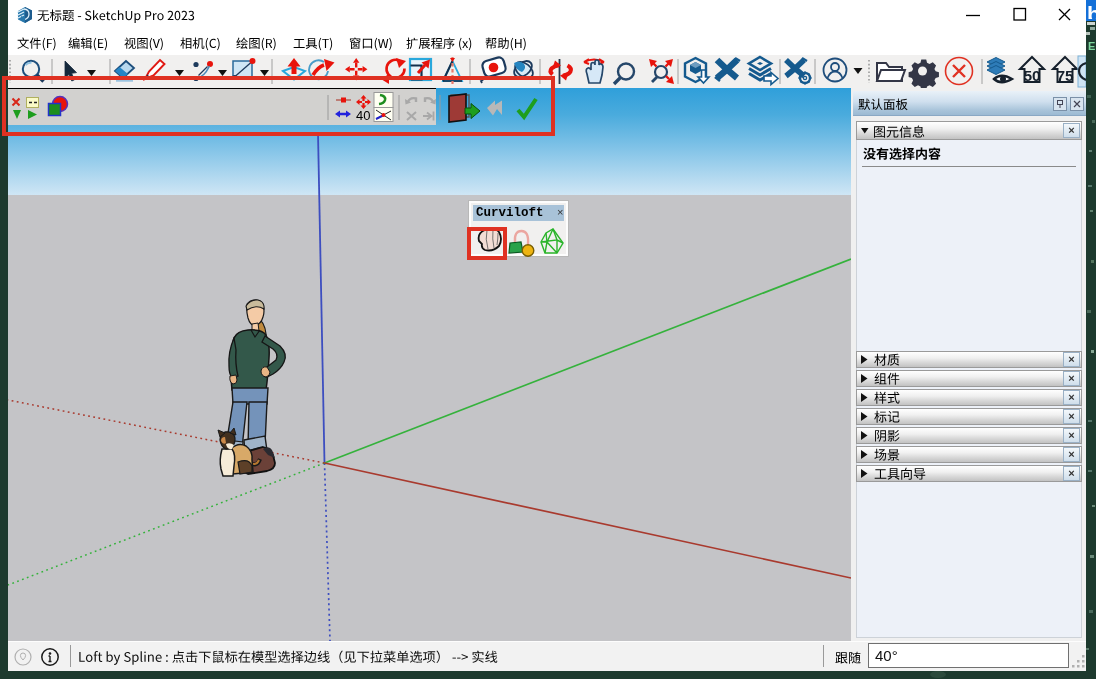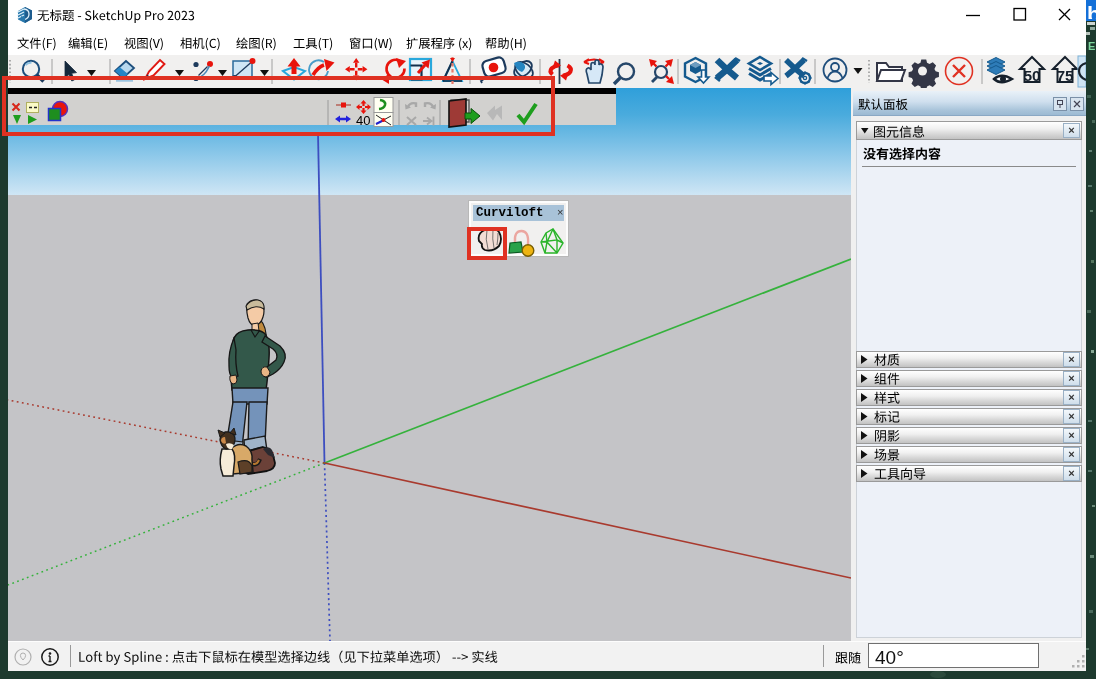--- a/index.html
+++ b/index.html
@@ -5,21 +5,21 @@
 body{width:1096px;height:679px;position:relative;overflow:hidden;
   background:#1d3a2e;font-family:"Liberation Sans",sans-serif;}
 .abs{position:absolute;}
 #win{left:8px;top:0;width:1078px;height:671px;background:#f1f0ef;}
 #titlebar{left:8px;top:0;width:1078px;height:28px;background:#ffffff;}
 #menubar{left:8px;top:28px;width:1078px;height:27px;background:#ffffff;}
 #toolbar1{left:8px;top:55px;width:1078px;height:33px;background:#f1f0ef;}
 #viewport{left:8px;top:88px;width:843px;height:553px;overflow:hidden;background:#c4c4c7;}
 #sky{left:0;top:0;width:843px;height:107px;
   background:linear-gradient(to bottom,#2f9fda 0%,#4aabdd 25%,#7fc2e7 55%,#b5daf0 85%,#cfe6f5 100%);}
-#row2{left:0;top:0;width:608px;height:37px;background:#d2d1cf;border-top:6px solid #000000;box-sizing:border-box;}
+#row2{left:0;top:0;width:428px;height:37px;background:#d2d1cf;border-top:1px solid #000000;box-sizing:border-box;}
 #dock{left:851px;top:88px;width:235px;height:553px;background:#f0f0f0;}
 #statusbar{left:8px;top:641px;width:1078px;height:30px;background:#f2f2f2;border-top:1px solid #fdfdfd;box-sizing:border-box;}
 .ghead{background:linear-gradient(to bottom,#ffffff 0%,#f0f0f0 40%,#d8d8d8 70%,#c2c2c2 100%);
   border:1px solid #9a9a9a;box-sizing:border-box;}
 .xbtn{width:17px;height:15px;background:linear-gradient(to bottom,#f4f8fb,#cfdeeb);
   border:1px solid #9ab0c5;box-sizing:border-box;color:#333;font-size:11px;font-weight:bold;
   text-align:center;line-height:12px;}
 </style></head><body>
 <div class="abs" style="left:1086px;top:0;width:10px;height:679px;background:#1d3a2e;"></div>
 <div class="abs" style="left:1086px;top:0;width:10px;height:21px;background:#1470d8;"></div>
@@ -499,21 +499,21 @@
       <path transform="translate(378.5,12.8) scale(0.013200,-0.013200)" d="M46 245H302V315H46Z"></path>
       <path transform="translate(383.1,12.8) scale(0.013200,-0.013200)" d="M38 146 518 335V407L38 596V517L274 429L424 373V369L274 313L38 226Z"></path>
       <path transform="translate(393.4,12.8) scale(0.013200,-0.013200)" d="M538 107C671 57 804 -12 885 -74L931 -15C848 44 708 113 574 162ZM240 557C294 525 358 475 387 440L435 494C404 530 339 575 285 605ZM140 401C197 370 264 320 296 284L342 341C309 376 241 422 185 451ZM90 726V523H165V656H834V523H912V726H569C554 761 528 810 503 847L429 824C447 794 466 758 480 726ZM71 256V191H432C376 94 273 29 81 -11C97 -28 116 -57 124 -77C349 -25 461 62 518 191H935V256H541C570 353 577 469 581 606H503C499 464 493 349 461 256Z"></path>
       <path transform="translate(406.6,12.8) scale(0.013200,-0.013200)" d="M54 54 70 -18C162 10 282 46 398 80L387 144C264 109 137 74 54 54ZM704 780C754 756 817 717 849 689L893 736C861 763 797 800 748 822ZM72 423C86 430 110 436 232 452C188 387 149 337 130 317C99 280 76 255 54 251C63 232 74 197 78 182C99 194 133 204 384 255C382 270 382 298 384 318L185 282C261 372 337 482 401 592L338 630C319 593 297 555 275 519L148 506C208 591 266 699 309 804L239 837C199 717 126 589 104 556C82 522 65 499 47 494C56 474 68 438 72 423ZM887 349C847 286 793 228 728 178C712 231 698 295 688 367L943 415L931 481L679 434C674 476 669 520 666 566L915 604L903 670L662 634C659 701 658 770 658 842H584C585 767 587 694 591 623L433 600L445 532L595 555C598 509 603 464 608 421L413 385L425 317L617 353C629 270 645 195 666 133C581 76 483 31 381 0C399 -17 418 -44 428 -62C522 -29 611 14 691 66C732 -24 786 -77 857 -77C926 -77 949 -44 963 68C946 75 922 91 907 108C902 19 892 -4 865 -4C821 -4 784 37 753 110C832 170 900 241 950 319Z"></path>
     </svg></div>
 <div class="abs" style="left:823px;top:645px;width:1px;height:22px;background:#9a9a9a;"></div>
 <div class="abs" style="left:835px;top:650px;"><svg class="" width="27" height="16" viewBox="0 0 27 16" fill="#000000">
       <path transform="translate(0.0,12.6) scale(0.013000,-0.013000)" d="M152 732H345V556H152ZM35 37 53 -34C156 -6 297 32 430 68L422 134L296 101V285H419V351H296V491H413V797H86V491H228V84L149 64V396H87V49ZM828 546V422H533V546ZM828 609H533V729H828ZM458 -80C478 -67 509 -56 715 0C713 16 711 47 712 68L533 25V356H629C678 158 768 3 919 -73C930 -52 952 -23 968 -8C890 25 829 81 781 153C836 186 903 229 953 271L906 324C867 287 804 241 750 206C726 252 707 302 693 356H898V795H462V52C462 11 440 -9 424 -18C436 -33 453 -63 458 -80Z"></path>
       <path transform="translate(13.0,12.6) scale(0.013000,-0.013000)" d="M327 726C367 678 410 611 429 568L482 599C462 641 417 706 377 753ZM673 841C665 802 655 764 643 728H497V663H618C582 582 533 514 473 463C488 451 514 426 524 414C550 437 574 464 596 493V68H660V235H846V137C846 127 843 124 833 124C824 124 795 124 762 125C769 108 778 85 781 67C831 67 864 68 886 78C908 88 914 105 914 137V576H649C664 603 678 632 690 663H955V728H714C724 760 733 794 741 829ZM660 379H846V292H660ZM660 434V517H846V434ZM79 797V-80H146V729H254C236 660 212 568 187 494C248 412 262 342 262 286C262 255 257 225 244 214C237 209 228 206 218 205C205 205 190 205 171 207C182 188 188 161 189 143C207 142 227 142 244 144C261 147 277 152 290 162C315 181 325 225 325 278C325 342 311 415 251 501C279 583 310 689 335 773L288 801L277 797ZM479 455H323V391H414V108C376 92 333 49 289 -8L336 -70C374 -5 415 55 441 55C462 55 491 23 527 -2C583 -43 644 -59 733 -59C795 -59 901 -55 949 -52C950 -32 958 1 966 19C898 11 800 6 734 6C652 6 593 18 542 55C515 73 496 90 479 101Z"></path>
     </svg></div>
-<div class="abs" style="left:868px;top:643px;width:171px;height:25px;background:#fff;border:1px solid #707070;box-sizing:border-box;font-size:19px;color:#111;padding:3px 0 0 6px;">40°</div>
+<div class="abs" style="left:868px;top:643px;width:201px;height:25px;background:#fff;border:1px solid #707070;box-sizing:border-box;font-size:15px;color:#111;padding:3px 0 0 6px;">40°</div>
 <svg class="abs" style="left:1072px;top:654px;" width="14" height="14">
     <g fill="#b0b0b0">
       <rect x="10" y="1" width="2.5" height="2.5"></rect>
       <rect x="10" y="6" width="2.5" height="2.5"></rect>
       <rect x="10" y="11" width="2.5" height="2.5"></rect>
       <rect x="5" y="6" width="2.5" height="2.5"></rect>
       <rect x="5" y="11" width="2.5" height="2.5"></rect>
       <rect x="0" y="11" width="2.5" height="2.5"></rect>
     </g>
   </svg>

